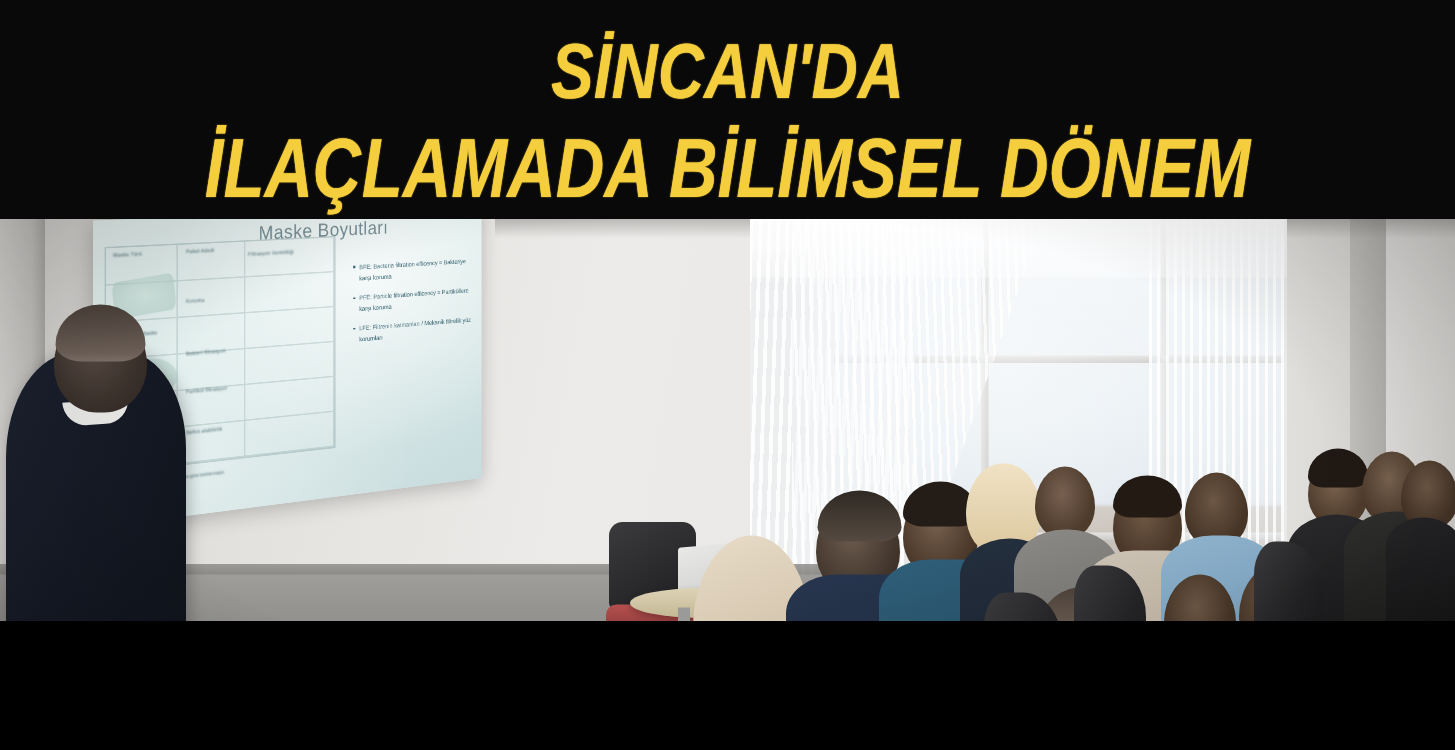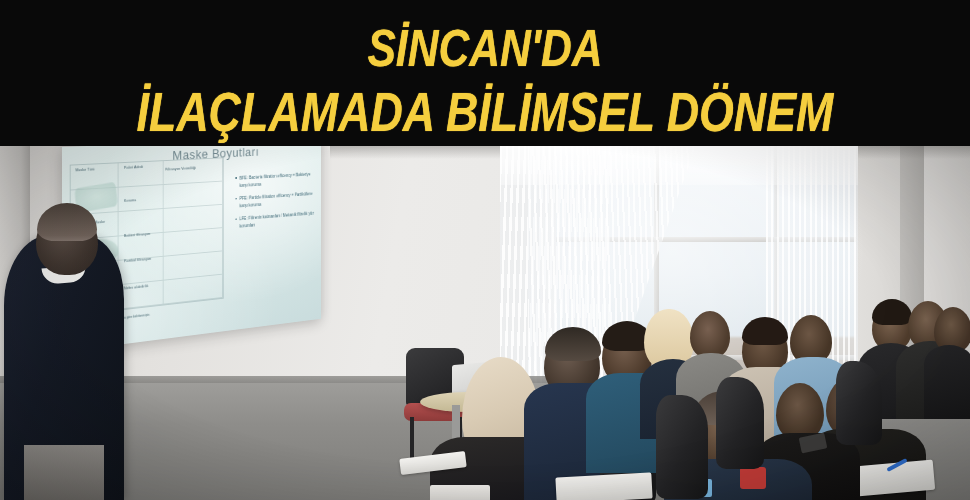--- a/index.html
+++ b/index.html
@@ -3,21 +3,21 @@
 <meta charset="utf-8">
 <style>
   html, body {
     margin: 0;
     padding: 0;
     background: #000;
   }
   #stage {
     position: relative;
     width: 970px;
-    height: 500px;
+    height: 414px;
     overflow: hidden;
     background: #0c4a6e;
     font-family: "Liberation Sans", sans-serif;
   }
 
   
   .banner {
     position: absolute;
     left: 0; top: 0;
     width: 970px;

